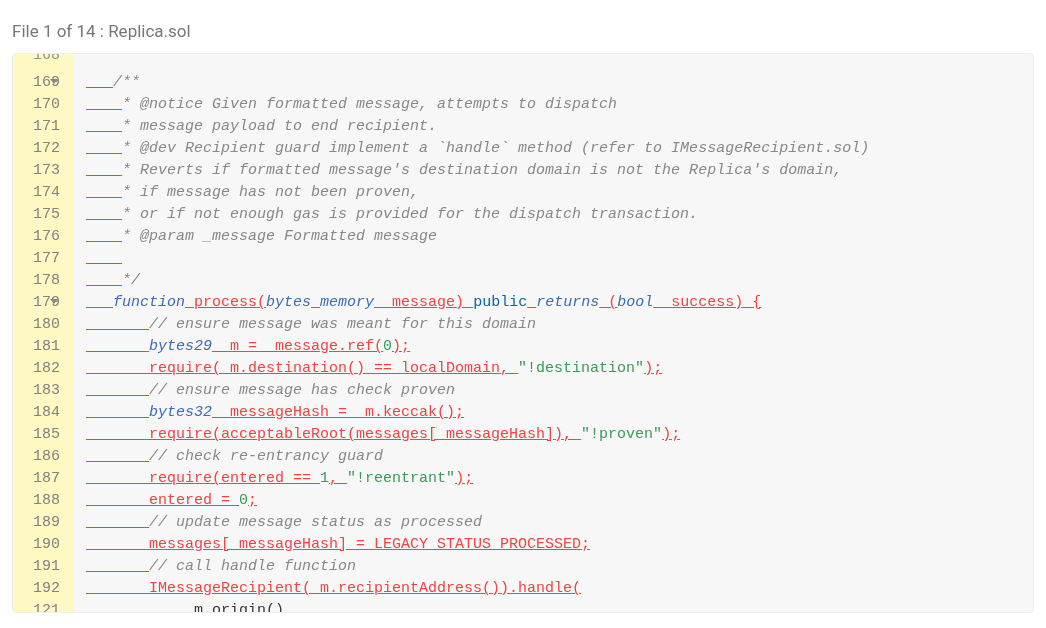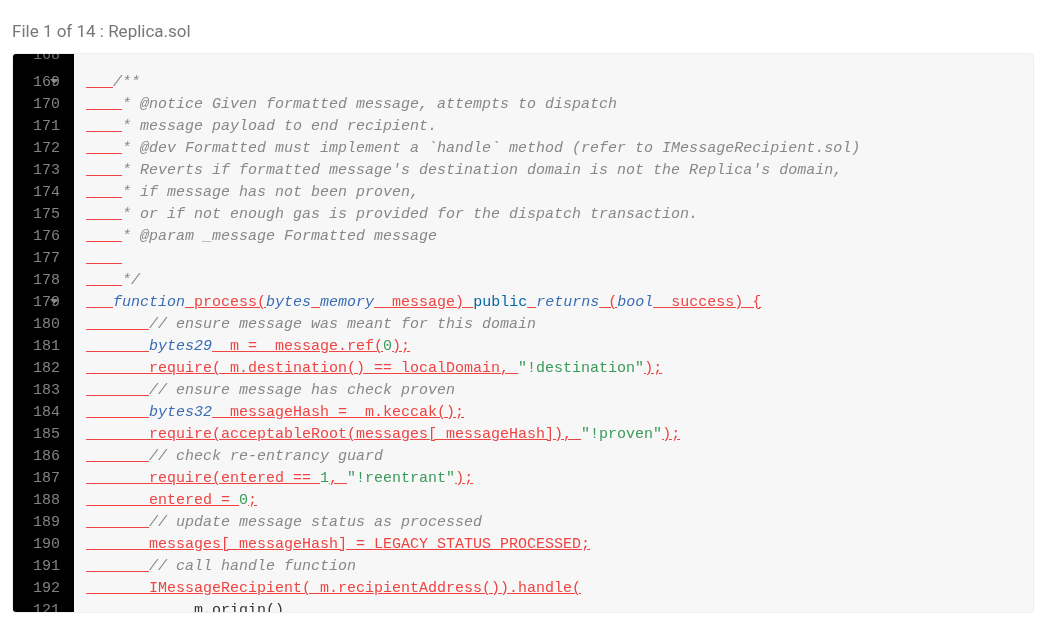--- a/index.html
+++ b/index.html
@@ -25,21 +25,21 @@
   }
   .editor-inner {
     display: flex;
     font-family: "Consolas", "Monaco", "Courier New", monospace;
     font-size: 15px;
     line-height: 22px;
     height: 100%;
     overflow: hidden;
   }
   .gutter {
-    background: #000000;
+    background: #fef9c3;
     color: #828282;
     text-align: right;
     padding: 4px 14px 4px 20px;
     user-select: none;
     flex: 0 0 auto;
     position: relative;
   }
   .gutter-line {
     height: 22px;
     position: relative;
@@ -130,21 +130,21 @@
         <div class="gutter-line">190</div>
         <div class="gutter-line">191</div>
         <div class="gutter-line">192</div>
         <div class="gutter-line bottom-cutoff">121</div>
       </div>
     <div class="code-area" id="code">
         <div class="code-line cutoff"></div>
         <div class="code-line"><span class="tok-ident">   </span><span class="tok-comment">/**</span></div>
         <div class="code-line"><span class="tok-ident">    </span><span class="tok-comment">* @notice Given formatted message, attempts to dispatch</span></div>
         <div class="code-line"><span class="tok-ident">    </span><span class="tok-comment">* message payload to end recipient.</span></div>
-        <div class="code-line"><span class="tok-ident">    </span><span class="tok-comment">* @dev Formatted must implement a `handle` method (refer to IMessageRecipient.sol)</span></div>
+        <div class="code-line"><span class="tok-ident">    </span><span class="tok-comment">* @dev Recipient guard implement a `handle` method (refer to IMessageRecipient.sol)</span></div>
         <div class="code-line"><span class="tok-ident">    </span><span class="tok-comment">* Reverts if formatted message's destination domain is not the Replica's domain,</span></div>
         <div class="code-line"><span class="tok-ident">    </span><span class="tok-comment">* if message has not been proven,</span></div>
         <div class="code-line"><span class="tok-ident">    </span><span class="tok-comment">* or if not enough gas is provided for the dispatch transaction.</span></div>
         <div class="code-line"><span class="tok-ident">    </span><span class="tok-comment">* @param _message Formatted message</span></div>
         <div class="code-line"><span class="tok-ident">    </span></div>
         <div class="code-line"><span class="tok-ident">    </span><span class="tok-comment">*/</span></div>
         <div class="code-line"><span class="tok-ident">   </span><span class="tok-kw-blue">function</span><span class="tok-ident"> process(</span><span class="tok-kw-blue">bytes</span><span class="tok-ident"> </span><span class="tok-kw-blue">memory</span><span class="tok-ident"> _message) </span><span class="tok-kw-red">public</span><span class="tok-ident"> </span><span class="tok-kw-blue">returns</span><span class="tok-ident"> (</span><span class="tok-kw-blue">bool</span><span class="tok-ident"> _success) {</span></div>
         <div class="code-line"><span class="tok-ident">       </span><span class="tok-comment">// ensure message was meant for this domain</span></div>
         <div class="code-line"><span class="tok-ident">       </span><span class="tok-kw-blue">bytes29</span><span class="tok-ident"> _m = _message.ref(</span><span class="tok-num">0</span><span class="tok-ident">);</span></div>
         <div class="code-line"><span class="tok-ident">       require(_m.destination() == localDomain, </span><span class="tok-str">"!destination"</span><span class="tok-ident">);</span></div>

